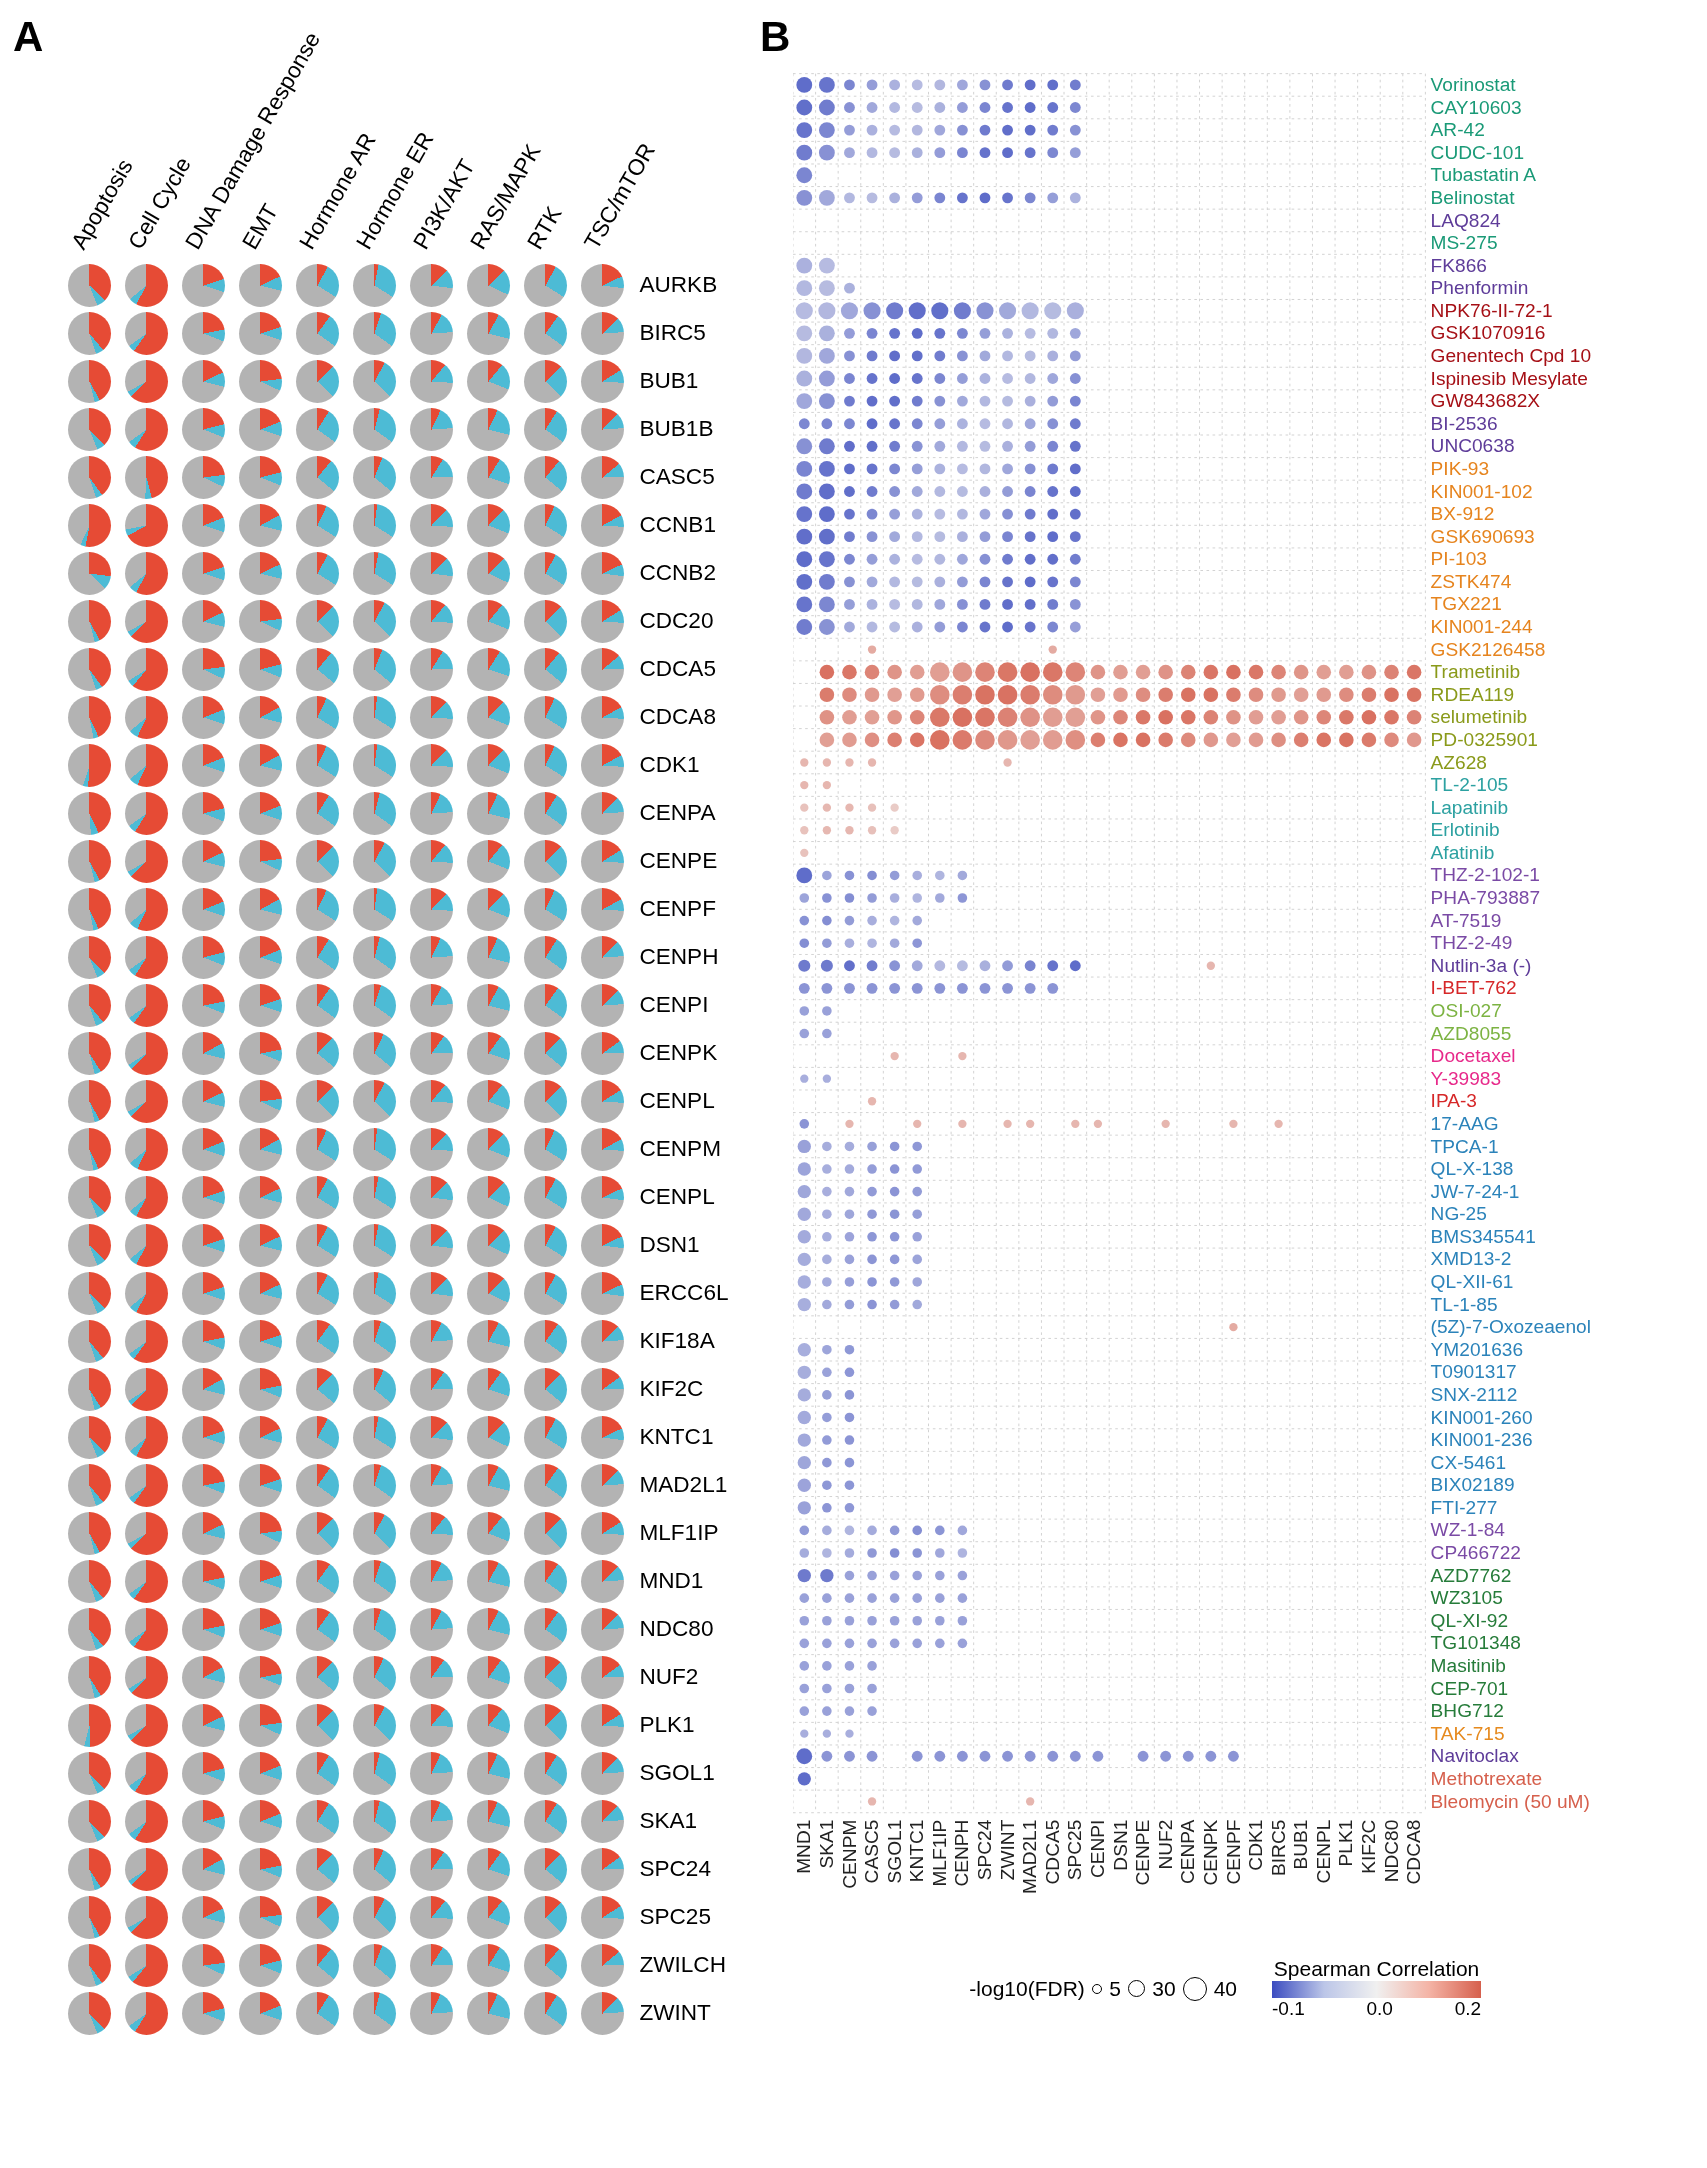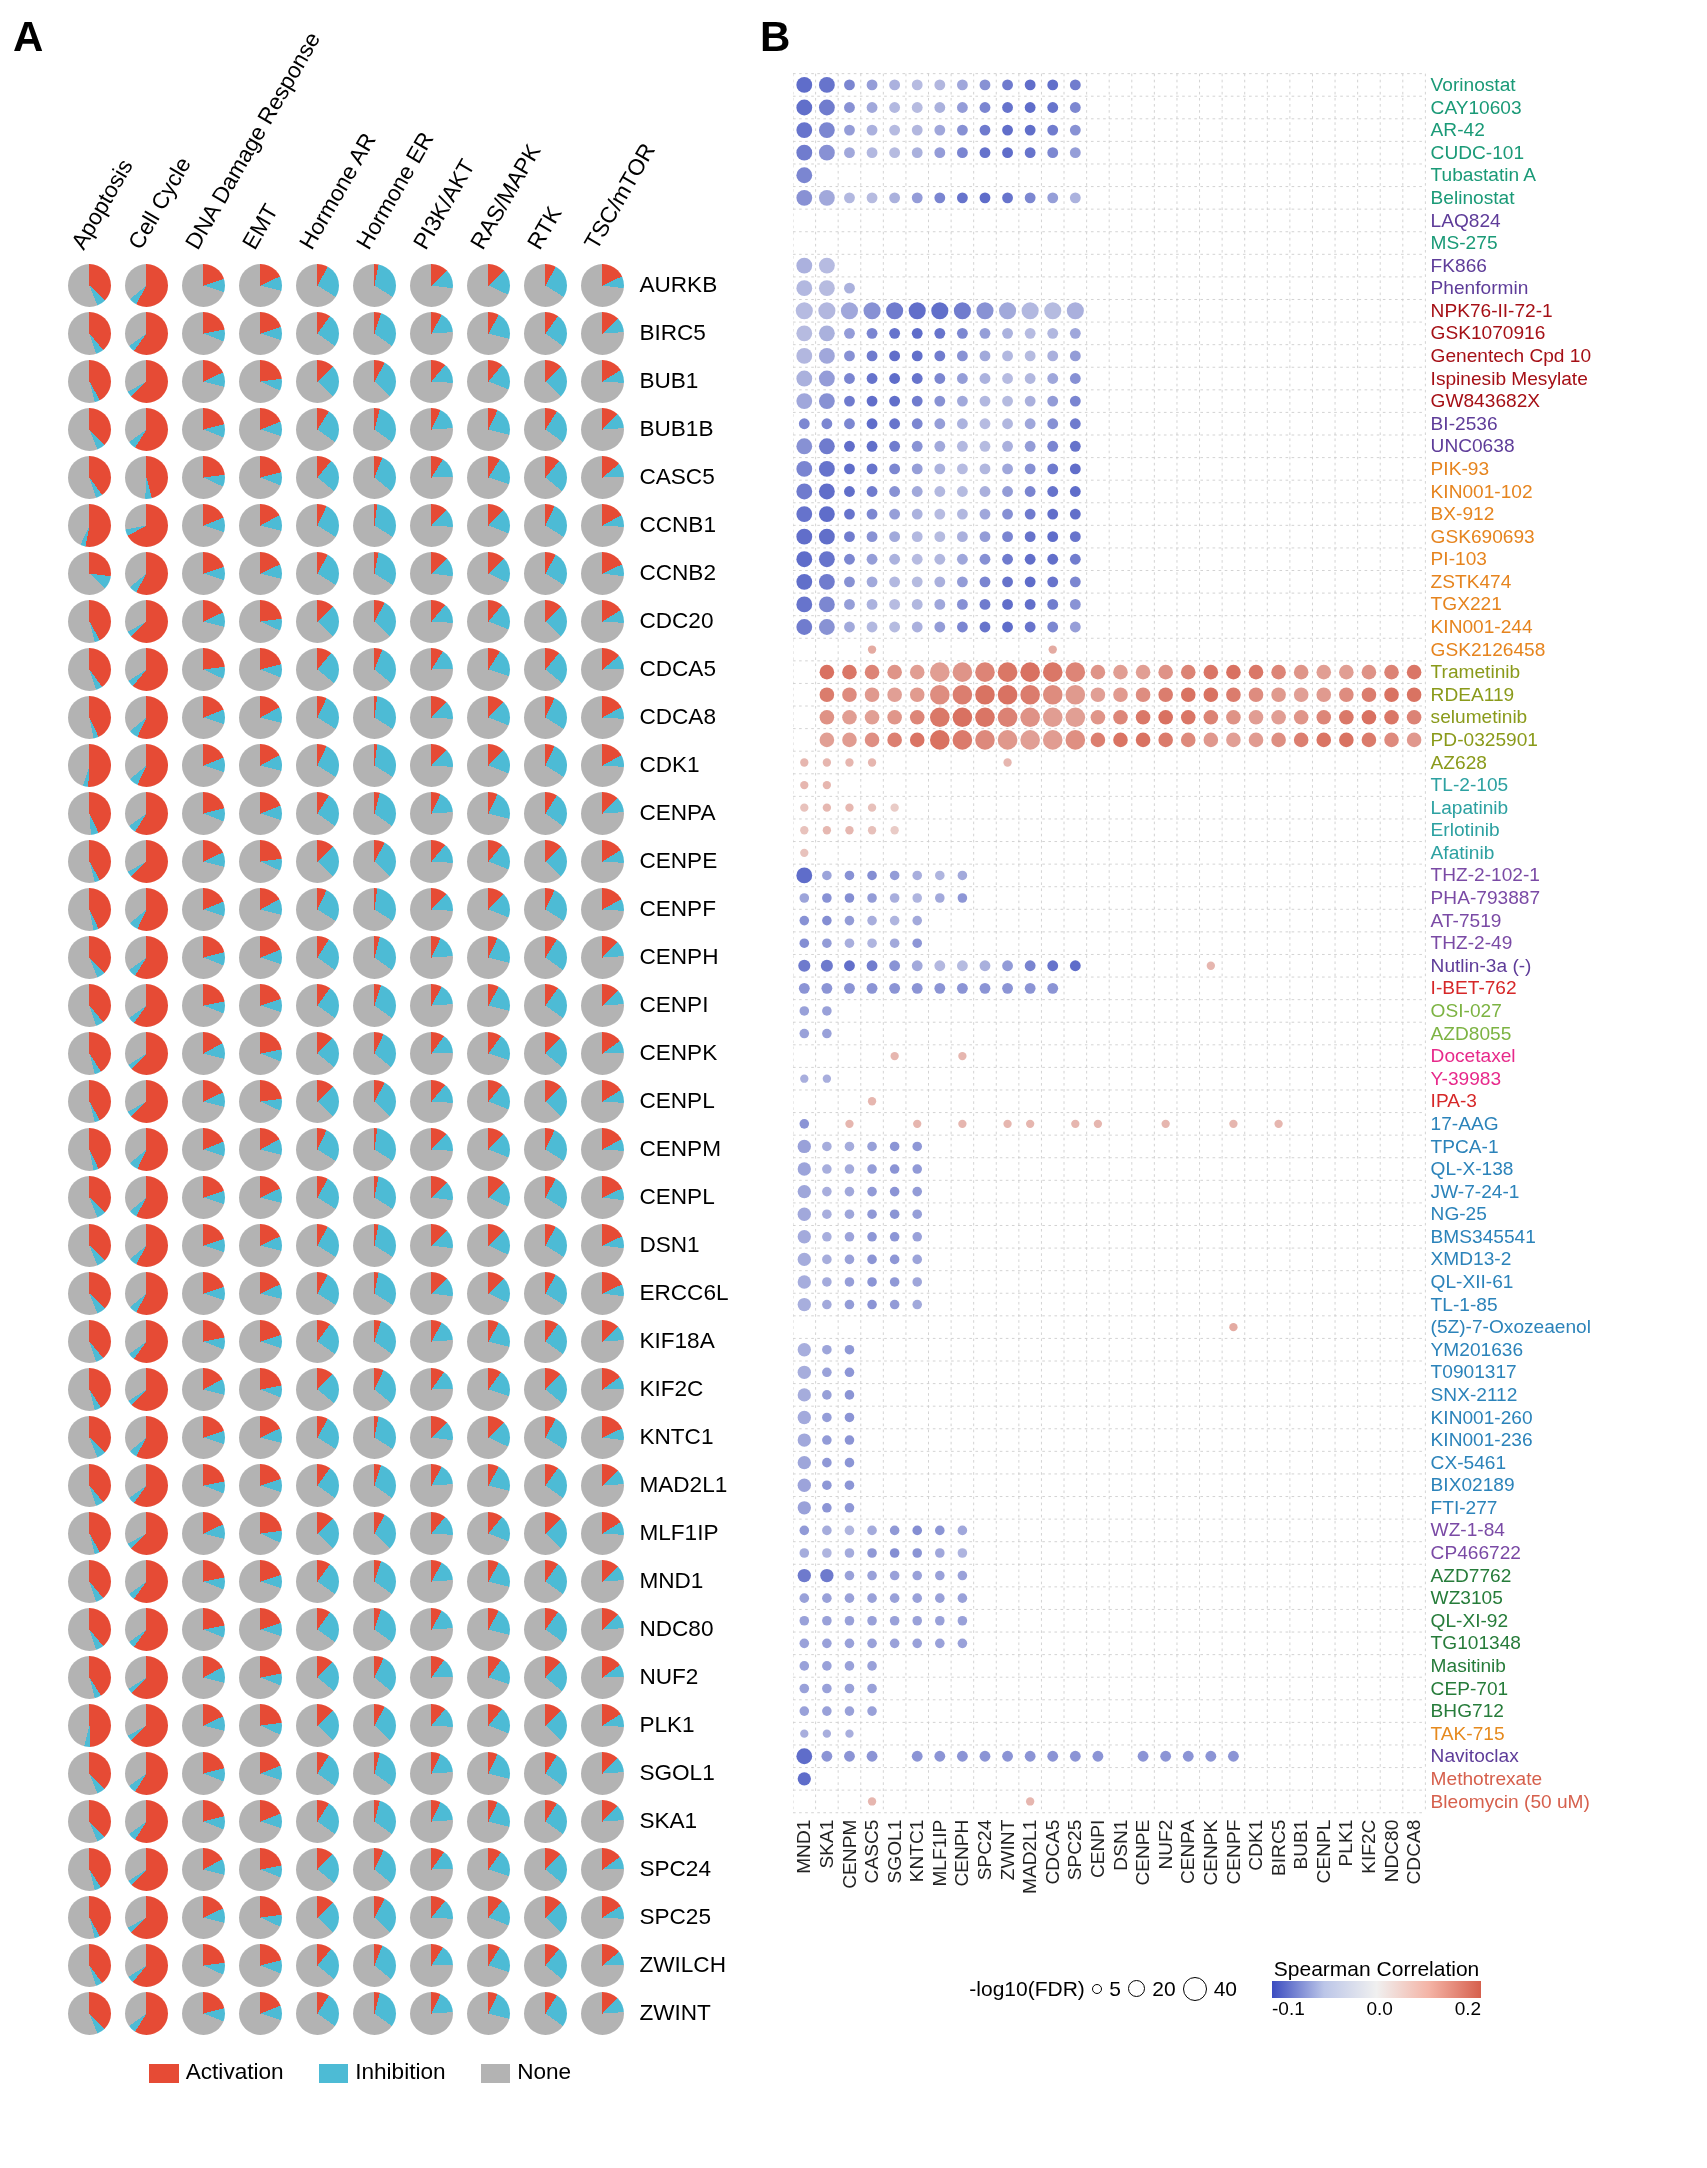--- a/index.html
+++ b/index.html
@@ -1354,25 +1354,20 @@
           </div>
           <div class="pie-cell">
             <div class="pie" style="background: conic-gradient(rgb(230, 75, 53) 0deg, rgb(230, 75, 53) 32.4deg, rgb(77, 187, 213) 32.4deg, rgb(77, 187, 213) 126deg, rgb(179, 179, 179) 126deg, rgb(179, 179, 179) 360deg);"></div>
           </div>
           <div class="pie-cell">
             <div class="pie" style="background: conic-gradient(rgb(230, 75, 53) 0deg, rgb(230, 75, 53) 43.2deg, rgb(77, 187, 213) 43.2deg, rgb(77, 187, 213) 86.4deg, rgb(179, 179, 179) 86.4deg, rgb(179, 179, 179) 360deg);"></div>
           </div>
           <div class="pie-row-label">ZWINT</div>
         </div>
       </div>
-    <div class="legend-a">
-      <span><span class="sw" id="swA" style="background: rgb(230, 75, 53);"></span><span>Activation</span></span>
-      <span><span class="sw" id="swI" style="background: rgb(77, 187, 213);"></span><span>Inhibition</span></span>
-      <span><span class="sw" id="swN" style="background: rgb(179, 179, 179);"></span><span>None</span></span>
-    </div>
   </div>
 </div>
 
 <div class="panel panel-b">
   <div class="panel-label">B</div>
   <div class="bubble-area">
     <div class="bubble-plot" id="bubblePlot">
       <svg id="bubbleSvg" class="bubble-svg" width="893" height="1875" viewBox="0 0 1028 2157">
           <line x1="0" x2="0" y1="0" y2="2002" stroke="#ccc" stroke-dasharray="3,4" stroke-width="1"></line>
           <line x1="26" x2="26" y1="0" y2="2002" stroke="#ccc" stroke-dasharray="3,4" stroke-width="1"></line>
@@ -2212,21 +2207,21 @@
           <text transform="translate(696,2010) rotate(-90)" text-anchor="end" font-size="22" fill="#222">NDC80</text>
           <text transform="translate(722,2010) rotate(-90)" text-anchor="end" font-size="22" fill="#222">CDCA8</text>
         </svg>
     </div>
     <div class="legend-b">
       <div class="size-legend">
         <span>-log10(FDR)</span>
         <span class="c" style="width:10.4px;height:10.4px"></span>
           <span>5</span>
         <span class="c" style="width:17.4px;height:17.4px"></span>
-          <span>20</span>
+          <span>30</span>
         <span class="c" style="width:24px;height:24px"></span>
           <span>40</span>
       </div>
       <div class="cbar-wrap">
         <div style="font-size:21px;">Spearman Correlation</div>
         <div class="cbar"></div>
         <div class="cbar-ticks">
           <span>-0.1</span>
           <span>0.0</span>
           <span>0.2</span>

